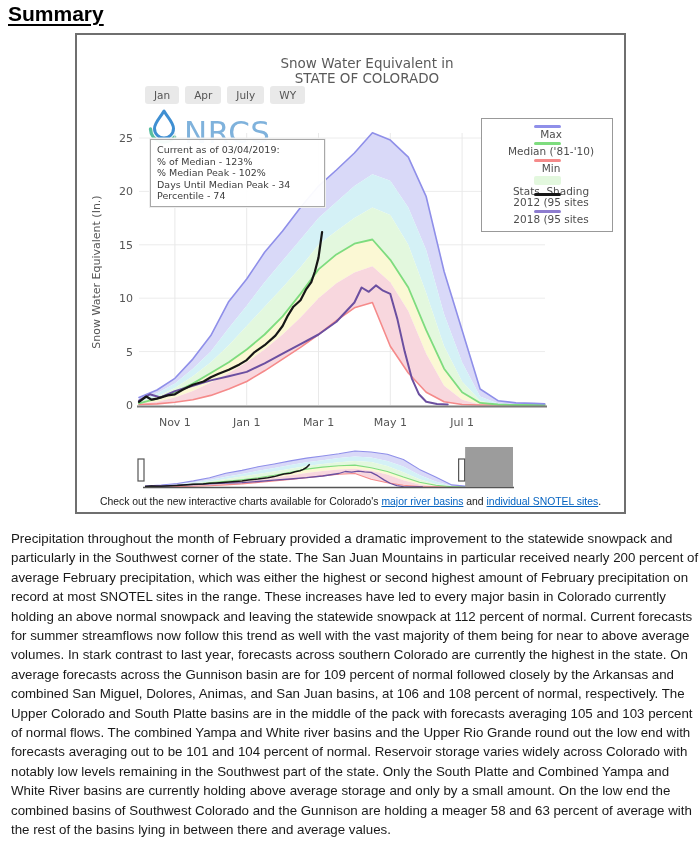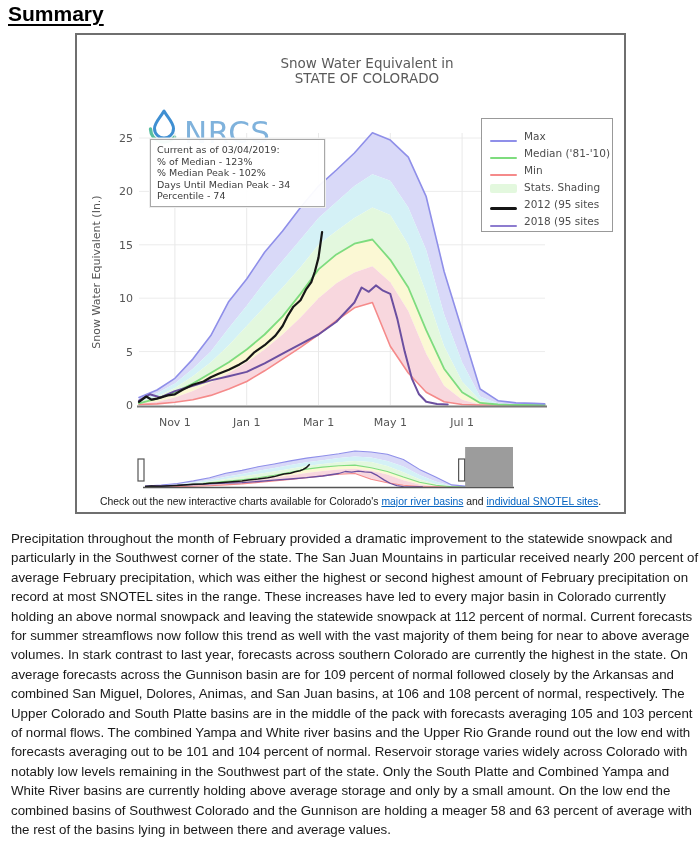--- a/index.html
+++ b/index.html
@@ -12,21 +12,21 @@
   .tabs{position:absolute;left:68px;top:51px;display:flex;gap:6px;}
   .tab{border:none;border-radius:3px;background:#e9e9e9;color:#555;font-size:10.5px;padding:3px 9px;
     font-family:"DejaVu Sans",sans-serif;cursor:pointer;}
   .logo{position:absolute;left:69px;top:69px;display:flex;align-items:center;}
   .logo svg{display:block;}
   .logo-text{font-size:31px;color:#7fb2dc;letter-spacing:0.5px;margin-left:2px;line-height:31px;margin-top:13px;}
   .infobox{position:absolute;left:73px;top:104px;width:161px;background:rgba(255,255,255,.95);
     border:1px solid #a8a8a8;box-shadow:0 0 0 1px #eee;padding:4px 6px;font-size:9.5px;line-height:11.6px;color:#3c3c3c;}
   .legend{position:absolute;left:404px;top:83px;width:122px;background:#fff;border:1px solid #999;
     padding:6px 0 4px 8px;}
-  .lg-row{display:flex;align-items:flex-end;height:17px;}
+  .lg-row{display:flex;align-items:center;height:17px;flex-direction:column;}
   .sw{display:inline-block;width:27px;border-radius:2px;margin-right:7px;flex:0 0 auto;}
   .lg-label{font-size:10.5px;color:#4d4d4d;white-space:nowrap;}
   #chart-svg{position:absolute;left:0;top:0;}
   .ylab,.tick{font-family:"DejaVu Sans",sans-serif;}
   .caption{position:absolute;left:0;bottom:5px;width:100%;text-align:center;font-size:10.4px;color:#1a1a1a;
     font-family:"Liberation Sans",sans-serif;}
   .caption a{color:#0563c1;text-decoration:underline;cursor:pointer;}
   .body-text{position:absolute;left:3px;top:521px;width:695px;margin:8px;font-size:13.3px;line-height:19.4px;color:#1a1a1a;}
 </style>
 </head>
@@ -36,20 +36,26 @@
 
   <h1 class="heading">Summary</h1>
 
   <div class="figure">
 
     <div class="chart-title">
       <div>Snow Water Equivalent in</div>
       <div>STATE OF COLORADO</div>
     </div>
 
+    <div class="tabs">
+      <button class="tab">Jan</button>
+      <button class="tab">Apr</button>
+      <button class="tab">July</button>
+      <button class="tab">WY</button>
+    </div>
 
     <div class="logo">
       <svg width="36" height="36" viewBox="0 0 36 36">
         <path d="M18 3 C 14 10, 8.5 14.5, 8.5 20.5 a9.5 9.5 0 0 0 19 0 C 27.5 14.5, 22 10, 18 3 Z" fill="none" stroke="#3f8fd2" stroke-width="3" stroke-linejoin="round"></path>
         <path d="M4.5 21 a13.5 13.5 0 0 0 24 8" fill="none" stroke="#58bf9f" stroke-width="3.4" stroke-linecap="round"></path>
       </svg>
       <span class="logo-text">NRCS</span>
     </div>
 
     <svg id="chart-svg" width="547" height="477">

